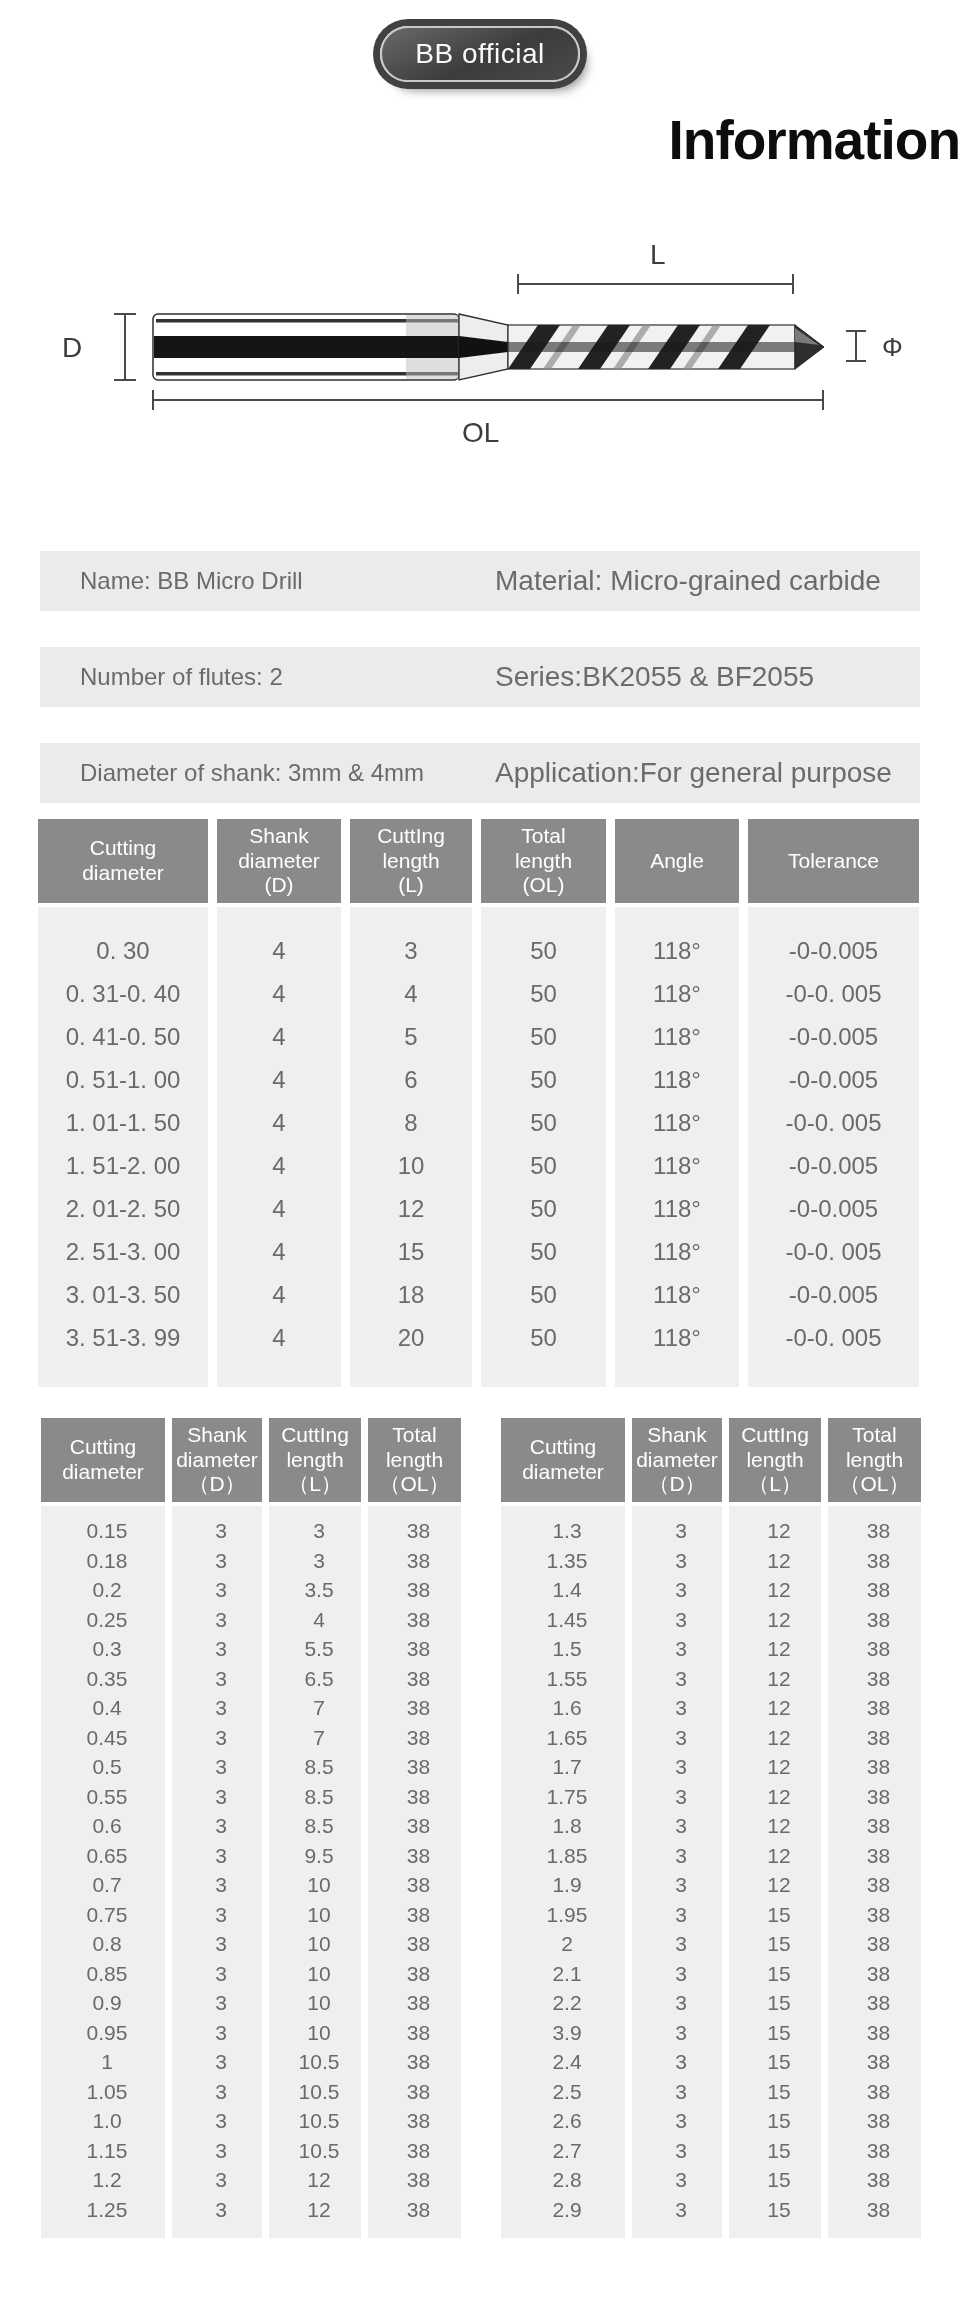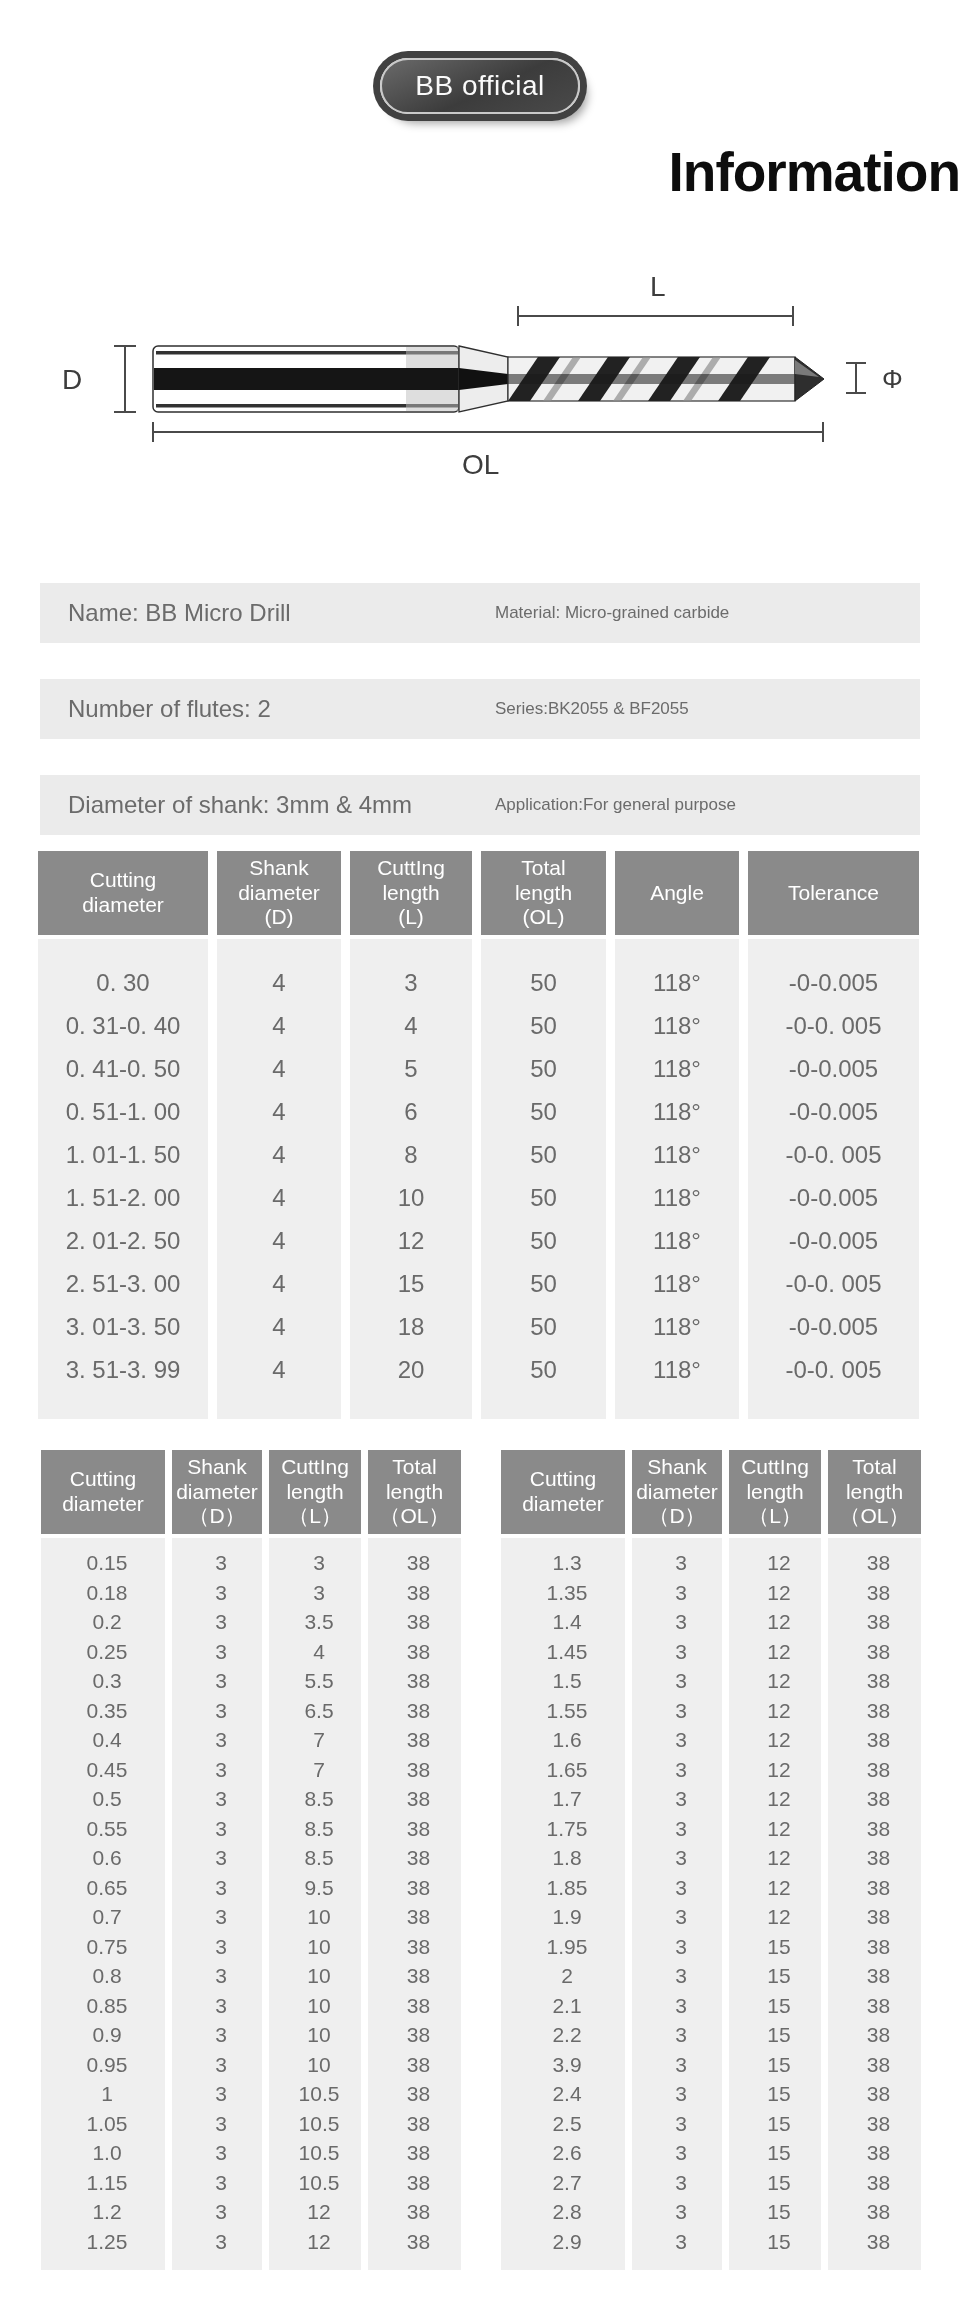--- a/index.html
+++ b/index.html
@@ -3,21 +3,21 @@
 <meta charset="utf-8">
 <style>
   * { margin:0; padding:0; box-sizing:border-box; }
   html,body { background:#ffffff; }
   body {
     width:960px; min-height:2321px; margin:0 auto;
     font-family:"Liberation Sans", sans-serif;
     -webkit-font-smoothing:antialiased;
   }
   
-  .badge-wrap { display:flex; justify-content:center; padding-top:58px; }
+  .badge-wrap { display:flex; justify-content:center; padding-top:26px; }
   .badge {
     min-width:200px; height:56px; padding:0 30px;
     display:flex; align-items:center; justify-content:center;
     border-radius:40px;
     background:linear-gradient(155deg,#6a6a6a 0%,#3c3c3c 55%,#4a4a4a 100%);
     border:2px solid #c9c9c9;
     box-shadow:0 0 0 7px #414141, 7px 9px 10px rgba(0,0,0,.38);
     color:#fafafa; font-size:28px; letter-spacing:.5px;
   }
   
@@ -27,22 +27,22 @@
   }
   
   .diagram-wrap { margin-top:58px; display:flex; justify-content:center; }
   
   .info-section { width:880px; margin:86px auto 0 auto; }
   .info-row {
     position:relative; height:60px; background:#ebebeb; margin-bottom:36px;
     display:flex; align-items:center;
   }
   .info-row:last-child { margin-bottom:0; }
-  .info-left { margin-left:28px; font-size:24px; color:#6b6b6b; }
-  .info-right { position:absolute; left:455px; font-size:17px; color:#6b6b6b; }
+  .info-left { margin-left:40px; font-size:24px; color:#6b6b6b; }
+  .info-right { position:absolute; left:455px; font-size:28px; color:#6b6b6b; }
   
   .th {
     background:#8a8a8a; color:#ffffff; text-align:center;
     display:flex; align-items:center; justify-content:center;
     white-space:pre-line; font-size:21px; line-height:1.18;
   }
   .col-body { background:#efefef; text-align:center; color:#6a6a6a; }
   .cell { }
   
   .table1 {

